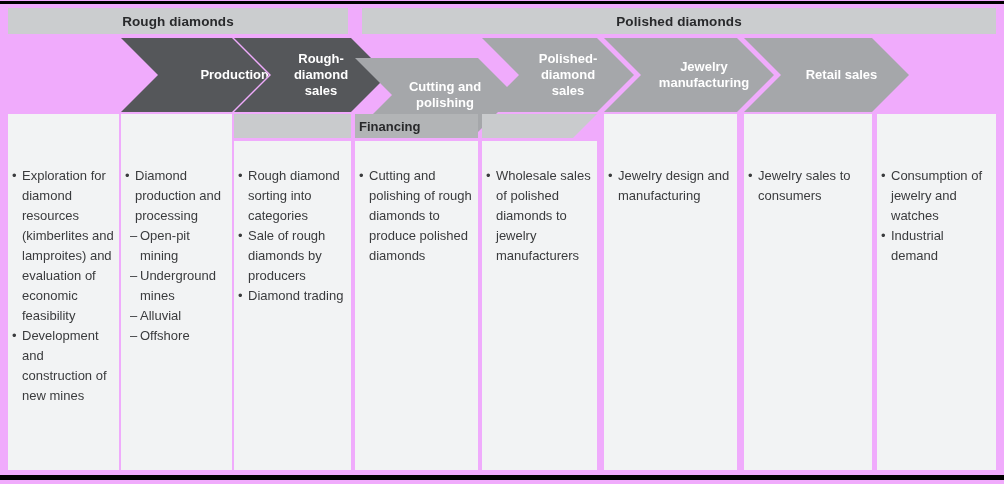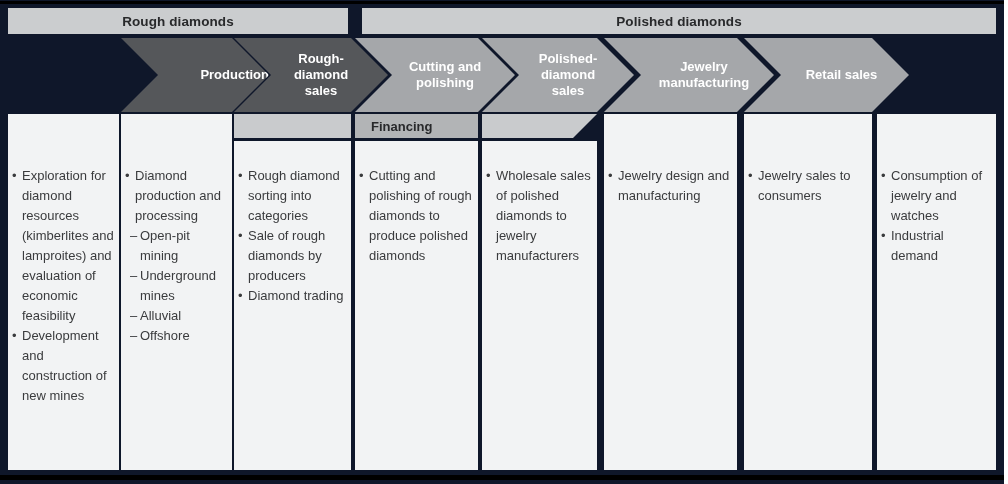--- a/index.html
+++ b/index.html
@@ -1,17 +1,17 @@
 <!DOCTYPE html>
 <html style="--dark: #55575a; --mid: #a5a7aa; --black: #1a1a1c; --headerband: #cbcdcf; --bandlight: #c9cbcd; --bandmid: #b2b4b6; --colbg: #f2f3f4; --textdark: #28292b; --bodytext: #3a3b3d;"><head>
 <meta charset="utf-8">
 <style>
   html,body{margin:0;padding:0;background:#fff;}
   #canvas{
-    position:relative;width:1004px;height:484px;background:#0f172a;overflow:hidden;
+    position:relative;width:1004px;height:484px;background:#f0abfc;overflow:hidden;
     font-family:"Liberation Sans","DejaVu Sans",sans-serif;
   }
   .rule{position:absolute;left:0;width:1008px;background:#000;}
   #rule-top{top:1px;height:3px;}
   #rule-bottom{top:475px;height:5px;}
 
   
   .secband{
     position:absolute;top:8px;height:26px;background:var(--headerband);
     display:flex;align-items:center;justify-content:center;
@@ -29,37 +29,37 @@
   }
   .arrow.dark{background:var(--dark);}
   .arrow.mid{background:var(--mid);}
   .arrow.black{background:var(--black);}
   .notch{clip-path:polygon(0 0,calc(100% - 37px) 0,100% 50%,calc(100% - 37px) 100%,0 100%,37px 50%);}
   .flatleft{clip-path:polygon(0 0,calc(100% - 37px) 0,100% 50%,calc(100% - 37px) 100%,0 100%);}
   .flatright{clip-path:polygon(0 0,100% 0,100% 100%,0 100%,37px 50%);}
   #a1{left:8px;width:148px;padding-right:26px;}
   #a2{left:121px;width:148px;padding-left:20px;justify-content:flex-end;}
   #a3{left:234px;width:154px;padding-left:20px;}
-  #a4{left:355px;width:160px;padding-left:20px;}
+  #a4{left:355px;width:160px;padding-left:20px;margin-top:20px;}
   #a5{left:482px;width:152px;padding-left:20px;}
   #a6{left:604px;width:170px;padding-left:30px;}
   #a7{left:744px;width:165px;padding-left:30px;}
   #a8{left:877px;width:119px;padding-left:32px;padding-right:4px;}
   .alabel{display:inline-block;}
   #a3 .alabel,#a5 .alabel{max-width:64px;}
   #a4 .alabel{max-width:80px;}
   #a6 .alabel{max-width:98px;}
   #a8 .alabel{max-width:72px;}
 
   
   .band{position:absolute;top:114px;height:24px;}
   #band-a{left:234px;width:117px;background:var(--bandlight);}
   #band-b{
     left:355px;width:123px;background:var(--bandmid);
-    display:flex;align-items:center;box-sizing:border-box;padding-left:16px;
+    display:flex;align-items:center;box-sizing:border-box;padding-left:4px;
     font-size:13px;font-weight:bold;color:var(--textdark);
   }
   #band-c{
     left:482px;width:115px;background:var(--bandlight);
     clip-path:polygon(0 0,100% 0,calc(100% - 24px) 100%,0 100%);
   }
 
   
   .col{position:absolute;background:var(--colbg);box-sizing:border-box;
        font-size:13px;line-height:20px;color:var(--bodytext);}

